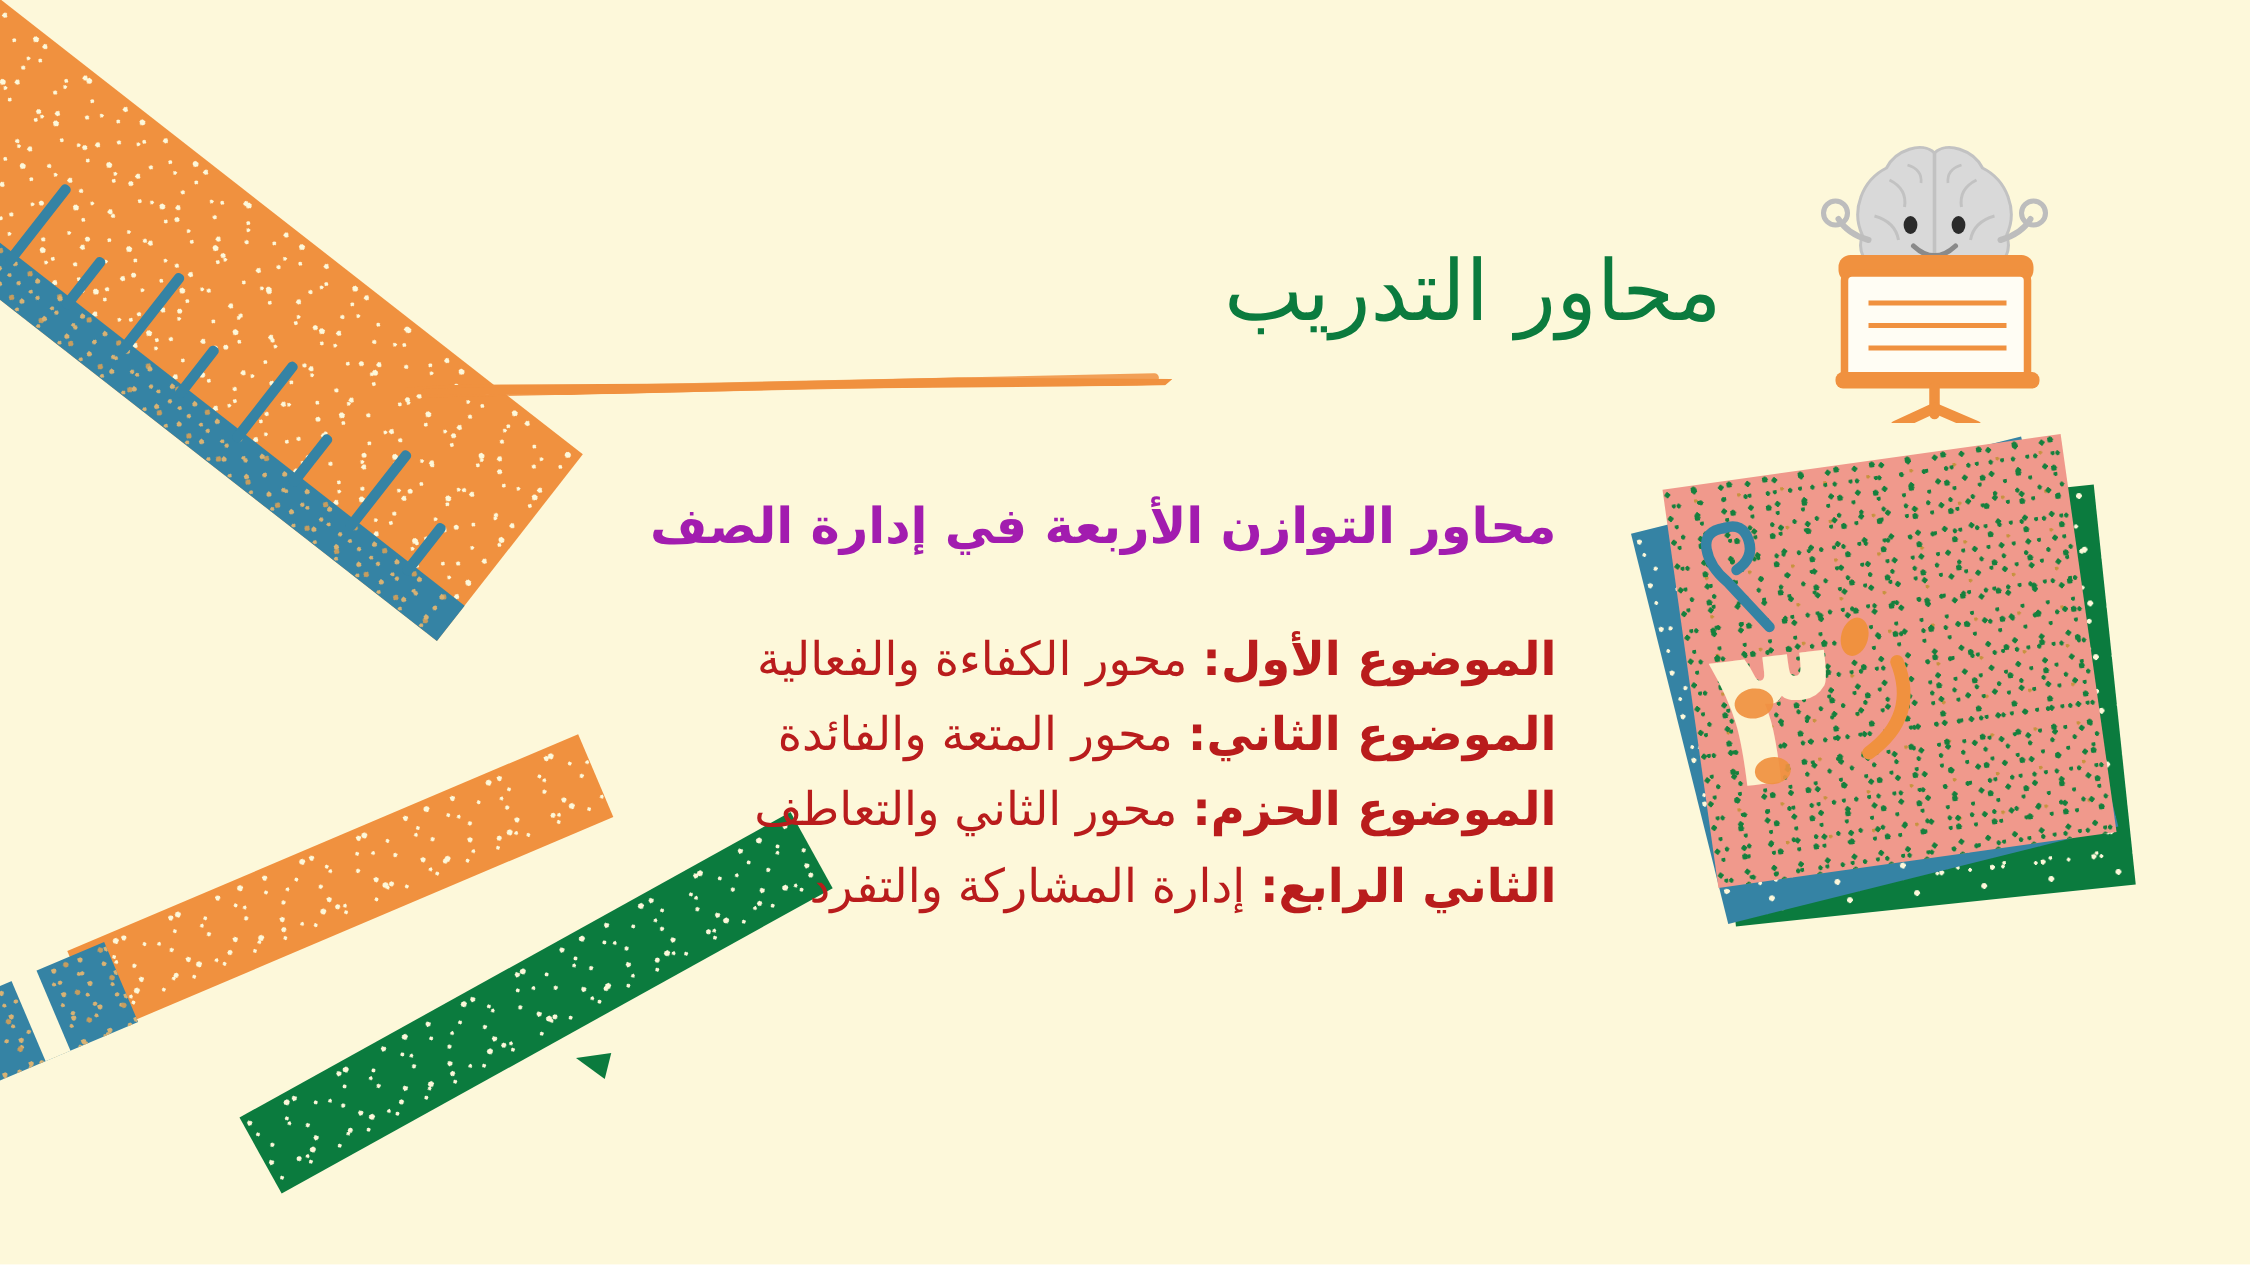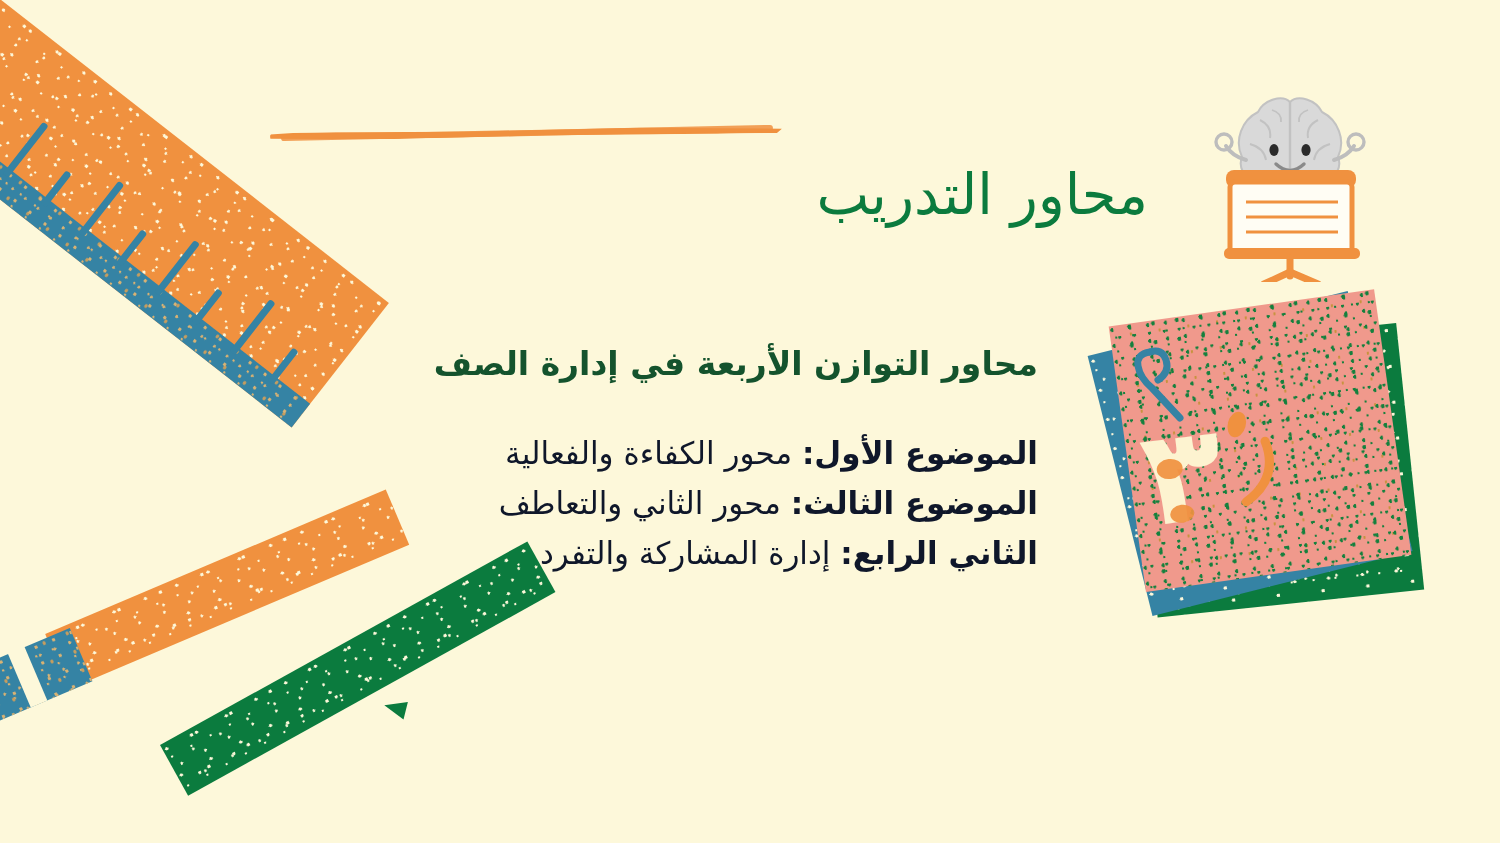--- a/index.html
+++ b/index.html
@@ -127,21 +127,21 @@
     border-color: transparent #0b7b3e transparent transparent;
     transform: rotate(14deg);
   }
 
   
   #header {
     position: absolute;
     right: 352px;
     top: 126px;
     display: flex;
-    align-items: flex-start;
+    align-items: flex-end;
     gap: 34px;
   }
   #page-title {
     font-size: 56px;
     font-weight: 400;
     color: #0b7b3e;
     white-space: nowrap;
     letter-spacing: 0;
     line-height: 1.1;
   }
@@ -175,29 +175,28 @@
   #content {
     position: absolute;
     right: 462px;
     top: 330px;
     width: 580px;
     text-align: right;
   }
   #subtitle {
     font-size: 33px;
     font-weight: bold;
-    color: #14532d;
+    color: #a21caf;
     line-height: 1.3;
     margin-bottom: 42px;
     white-space: nowrap;
-    margin-top: 13px;
   }
   .topic-line {
     font-size: 31px;
-    color: #0f172a;
+    color: #b91c1c;
     line-height: 1.62;
     white-space: nowrap;
     font-weight: 400;
   }
   .topic-label { font-weight: bold; }
 
   
   #mascot {
     position: absolute;
     left: 1180px;
@@ -271,21 +270,24 @@
     <div id="title-underline"></div>
   </div>
 
   <div id="content">
     <div id="subtitle">محاور التوازن الأربعة في إدارة الصف</div>
 
     <div class="topic-line">
       <span class="topic-label">الموضوع الأول:</span><span class="topic-text"> محور الكفاءة والفعالية</span>
     </div>
     <div class="topic-line">
-      <span class="topic-label">الموضوع الثالث:</span><span class="topic-text"> محور الثاني والتعاطف</span>
+      <span class="topic-label">الموضوع الثاني:</span><span class="topic-text"> محور المتعة والفائدة</span>
+    </div>
+    <div class="topic-line">
+      <span class="topic-label">الموضوع الحزم:</span><span class="topic-text"> محور الثاني والتعاطف</span>
     </div>
     <div class="topic-line">
       <span class="topic-label">الثاني الرابع:</span><span class="topic-text"> إدارة المشاركة والتفرد</span>
     </div>
   </div>
 
   <svg id="mascot" viewBox="0 0 220 220">
 
     <path d="M62 95 C54 78 62 58 78 50 C84 38 102 32 110 40 C118 32 136 38 142 50
              C158 58 166 78 158 95 C162 105 156 116 146 118 L74 118 C64 116 58 105 62 95 Z" fill="#d9d9d9" stroke="#c2c2c2" stroke-width="2"></path>

